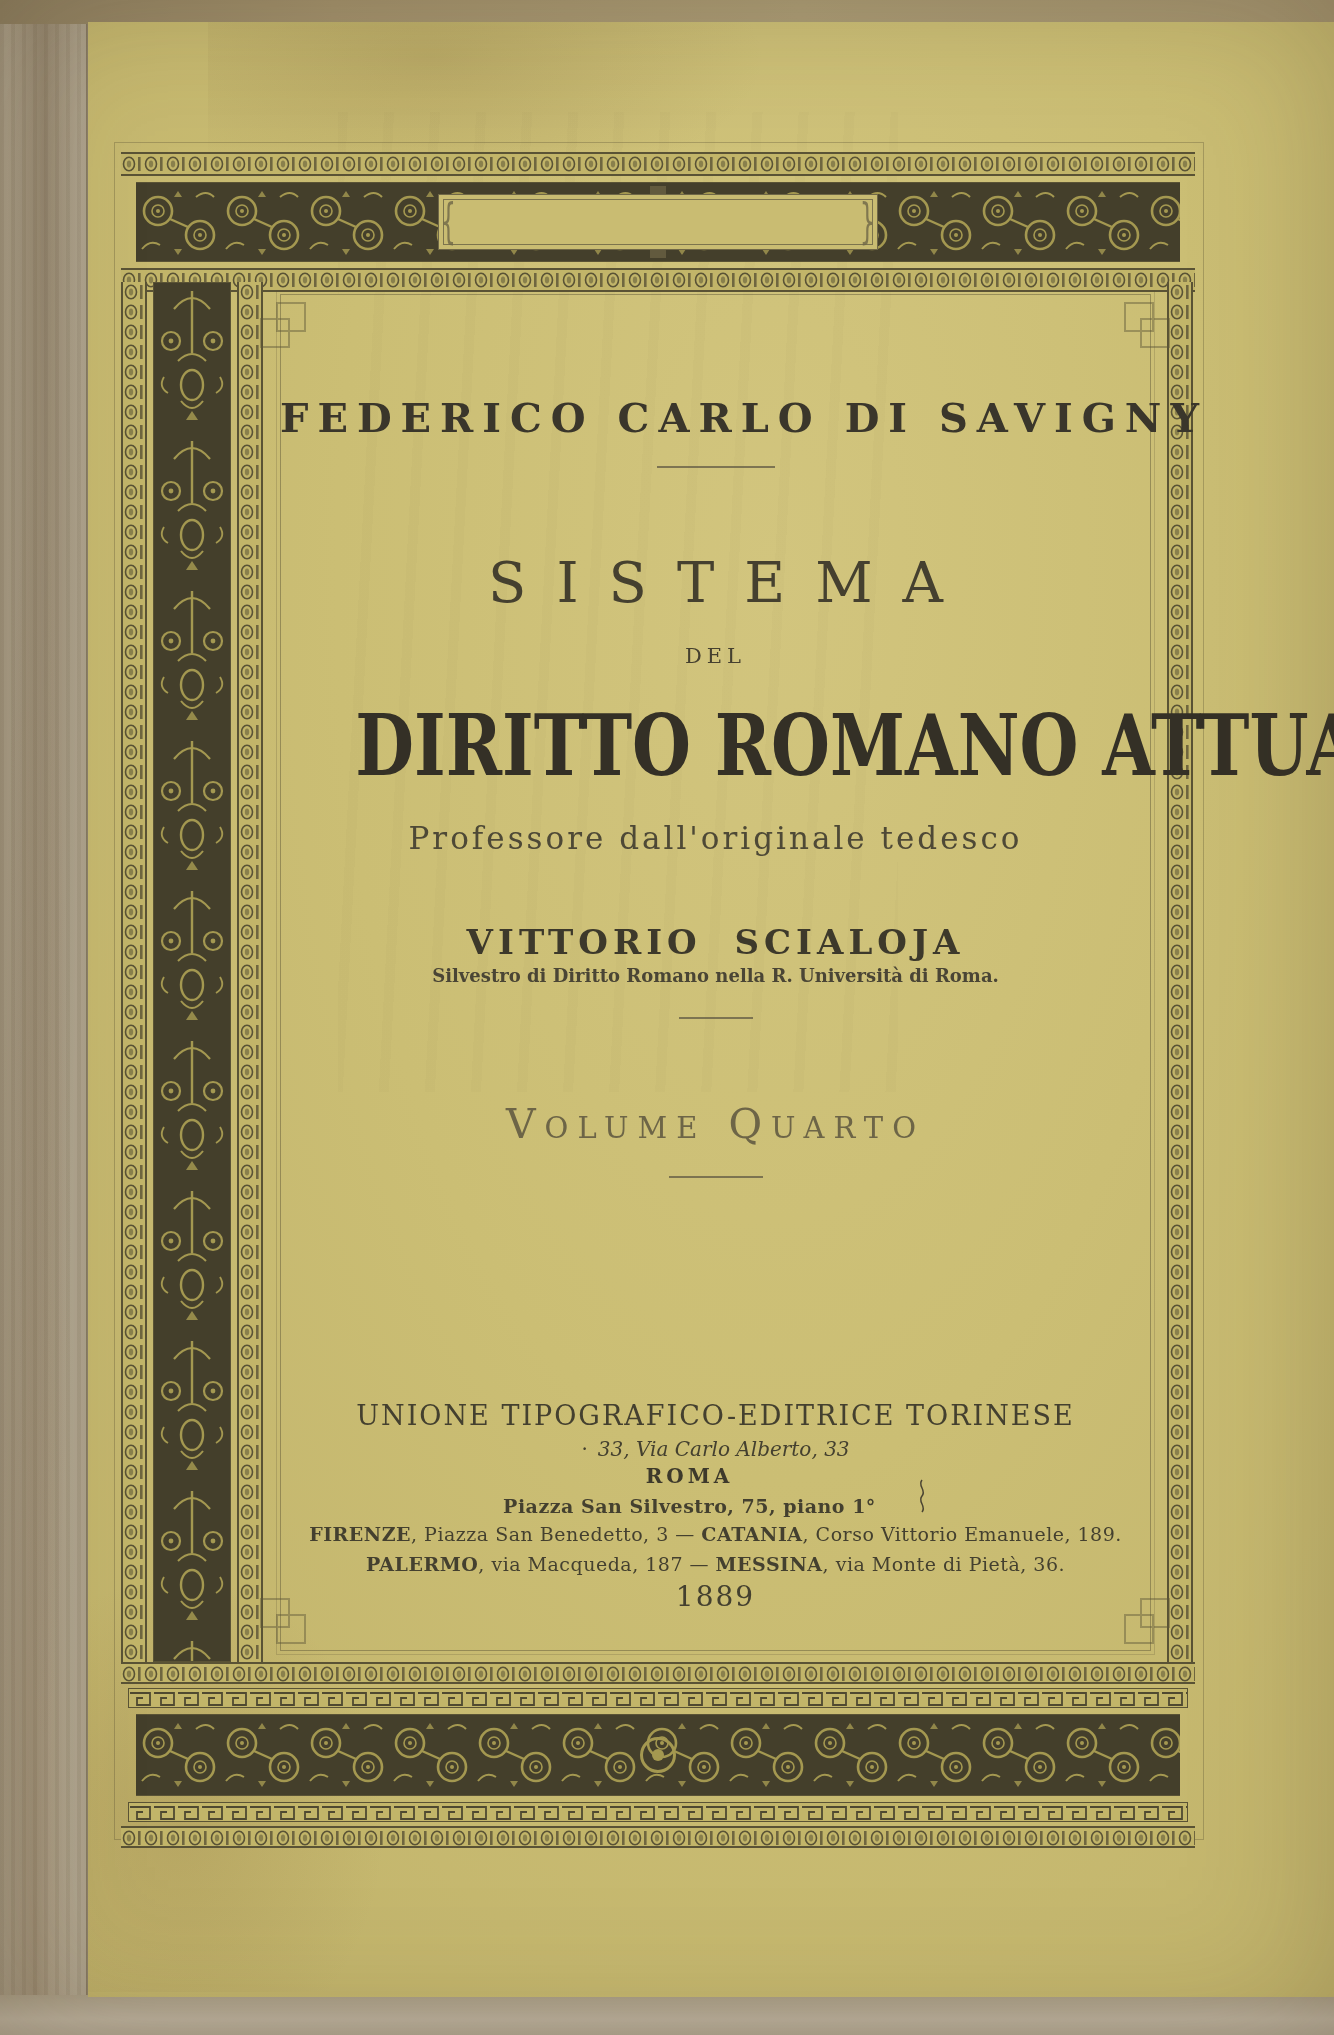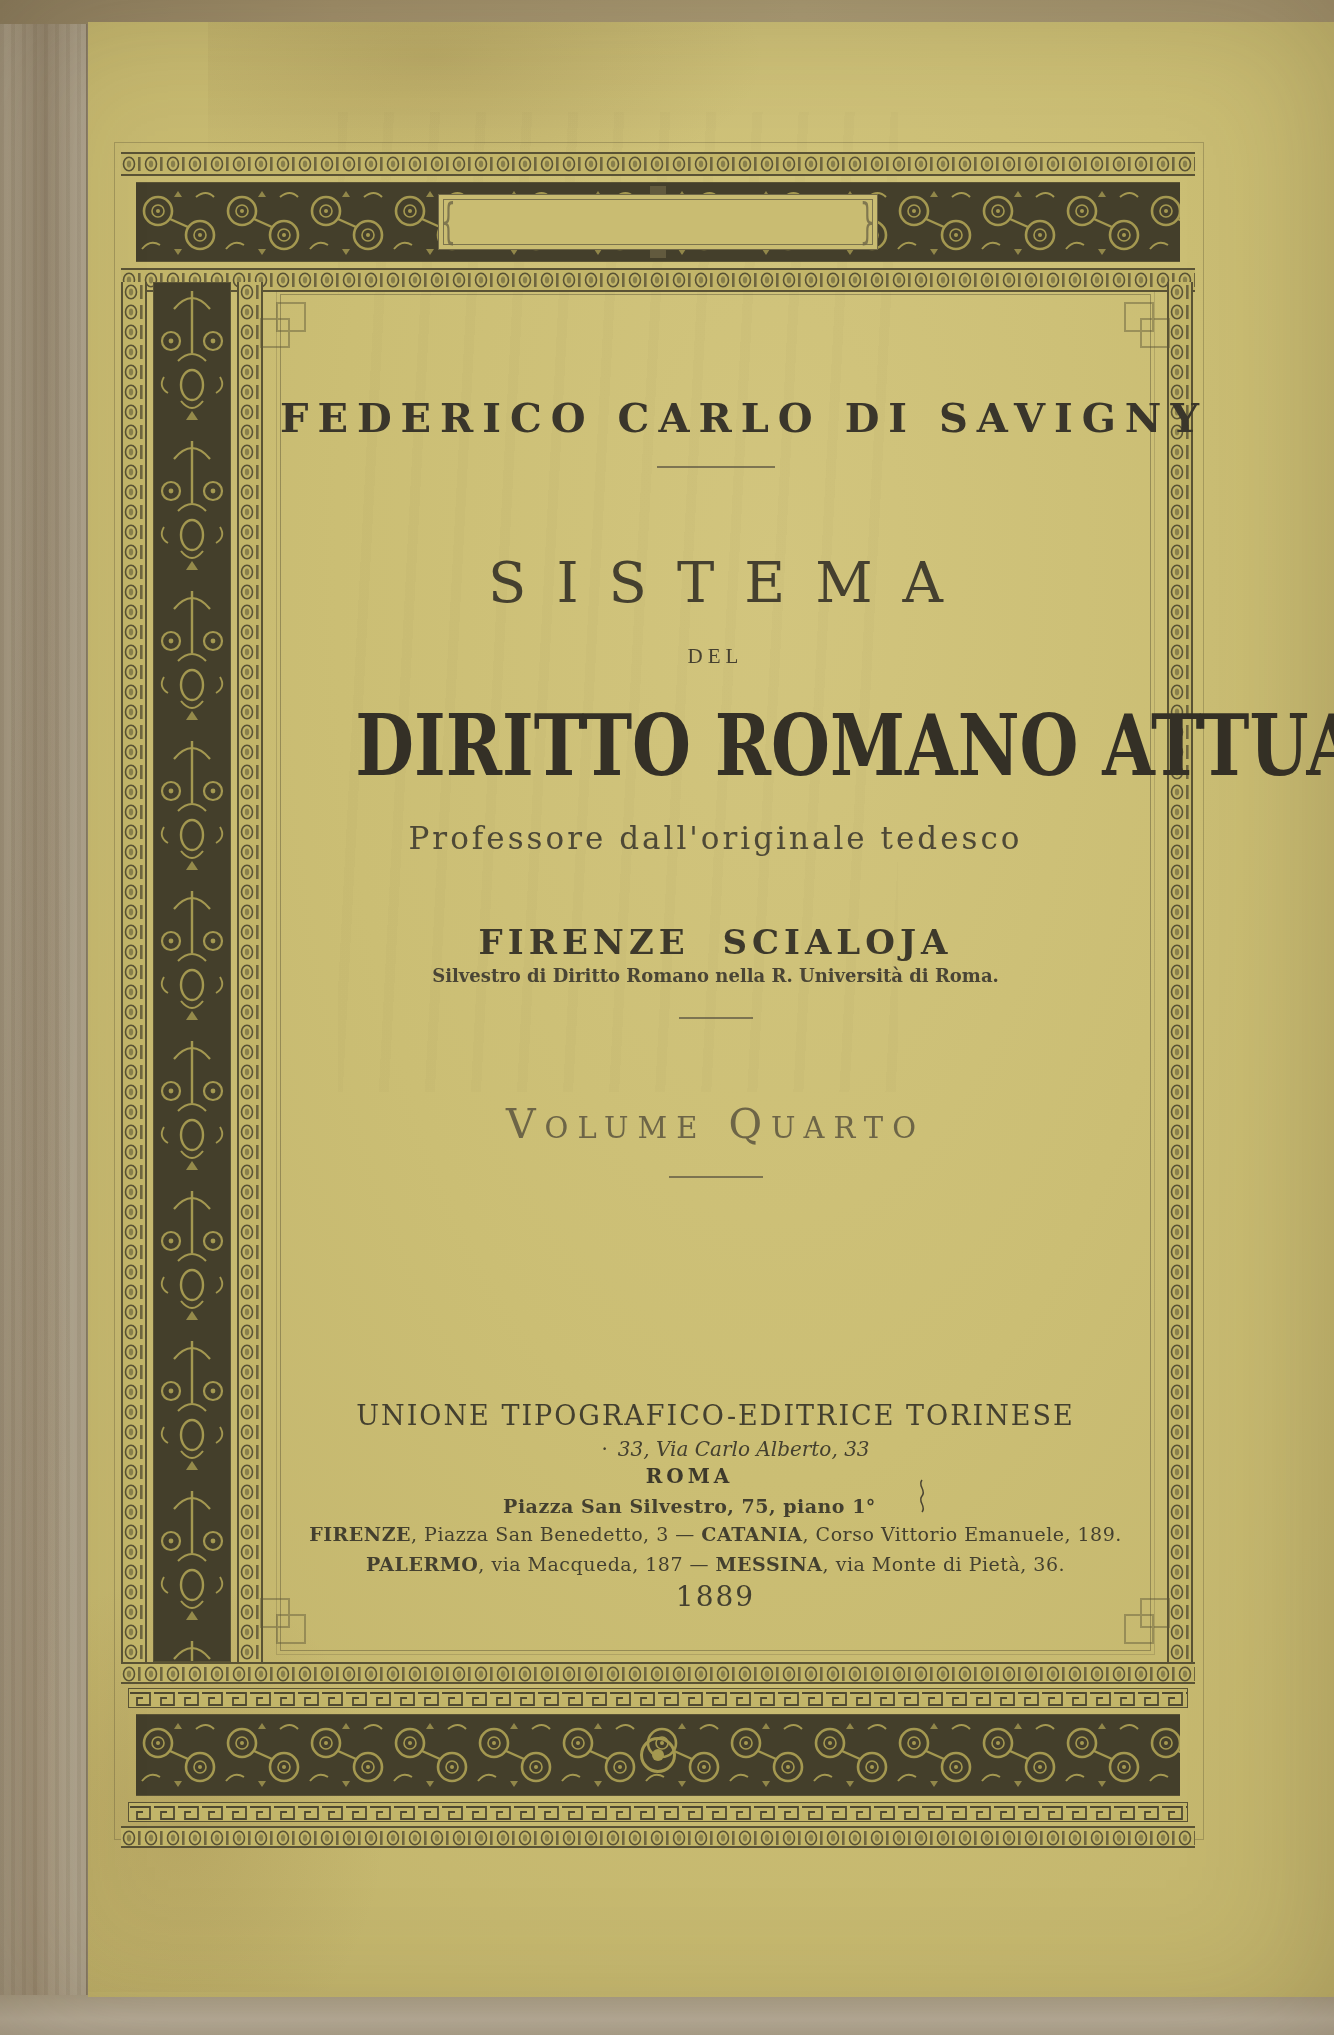--- a/index.html
+++ b/index.html
@@ -60,30 +60,30 @@
   .rosette i{position:absolute;left:50%;top:50%;transform:translate(-50%,-50%);
            width:12px;height:12px;background:#a49850;border-radius:50%;}
 
   
   .content{position:absolute;left:192px;top:0;width:871px;height:100%;}
   .tline{position:absolute;left:0;width:100%;text-align:center;white-space:nowrap;}
   .rule{position:absolute;left:50%;transform:translateX(-50%);height:2px;
         background:#5a5340;opacity:.7;}
   .author{top:372px;font-weight:700;font-size:40px;letter-spacing:9px;color:#3a362b;}
   .sistema{top:528px;font-size:56px;letter-spacing:30px;text-indent:30px;color:#45402f;}
-  .del{top:622px;font-size:21px;letter-spacing:5px;color:#45402f;font-family:Liberation Serif, serif;}
+  .del{top:622px;font-size:21px;letter-spacing:5px;color:#45402f;}
   .maintitle{top:678px;font-size:77px;font-weight:700;color:#343026;}
   .maintitle span{display:inline-block;transform:scale(.88,1.1);transform-origin:50% 50%;}
   .subtitle{top:798px;font-size:31px;letter-spacing:3px;color:#4e4936;}
   .di{top:860px;font-size:17px;letter-spacing:4px;color:#4e4936;}
   .translator{top:900px;font-size:34px;font-weight:700;letter-spacing:5px;word-spacing:16px;color:#3d392b;}
   .role{top:943px;font-size:18px;font-weight:600;color:#4a4535;}
   .volume{top:1078px;font-size:41px;font-variant:small-caps;letter-spacing:9px;color:#6d6547;}
   .pubname{top:1378px;font-size:27px;letter-spacing:2px;color:#44402f;}
-  .pubaddr{top:1415px;font-size:20px;font-style:italic;color:#44402f;margin-left:20px;}
+  .pubaddr{top:1415px;font-size:20px;font-style:italic;color:#44402f;}
   .pubaddr .dot{font-style:normal;margin-right:10px;}
   .cities{top:1442px;display:flex;justify-content:center;align-items:flex-start;gap:40px;}
   .pcol{text-align:center;}
   .city{font-size:20px;font-weight:700;letter-spacing:4px;color:#3d392b;}
   .caddr{margin-top:7px;font-size:19px;font-weight:600;color:#44402f;letter-spacing:.5px;}
   .brace{margin-top:14px;}
   .branch{font-size:19px;color:#44402f;letter-spacing:.5px;}
   .branch .bc{font-weight:700;}
   .branch1{top:1501px;} .branch2{top:1531px;}
   .year{top:1558px;font-size:28px;letter-spacing:2px;color:#44402f;}
@@ -246,21 +246,21 @@
       <div class="rule" style="top:444px;width:118px;"></div>
 
       <div class="tline sistema">SISTEMA</div>
       <div class="tline del">DEL</div>
 
       <div class="tline maintitle">
         <span>DIRITTO ROMANO ATTUALE</span>
       </div>
 
       <div class="tline subtitle">Professore dall'originale tedesco</div>
-      <div class="tline translator">FIRENZE SCIALOJA</div>
+      <div class="tline translator">VITTORIO SCIALOJA</div>
       <div class="tline role">Silvestro di Diritto Romano nella R. Università di Roma.</div>
 
       <div class="rule" style="top:995px;width:74px;"></div>
 
       <div class="tline volume">Volume Quarto</div>
 
       <div class="rule" style="top:1154px;width:94px;"></div>
 
       <div class="tline pubname">UNIONE TIPOGRAFICO-EDITRICE TORINESE</div>
 

